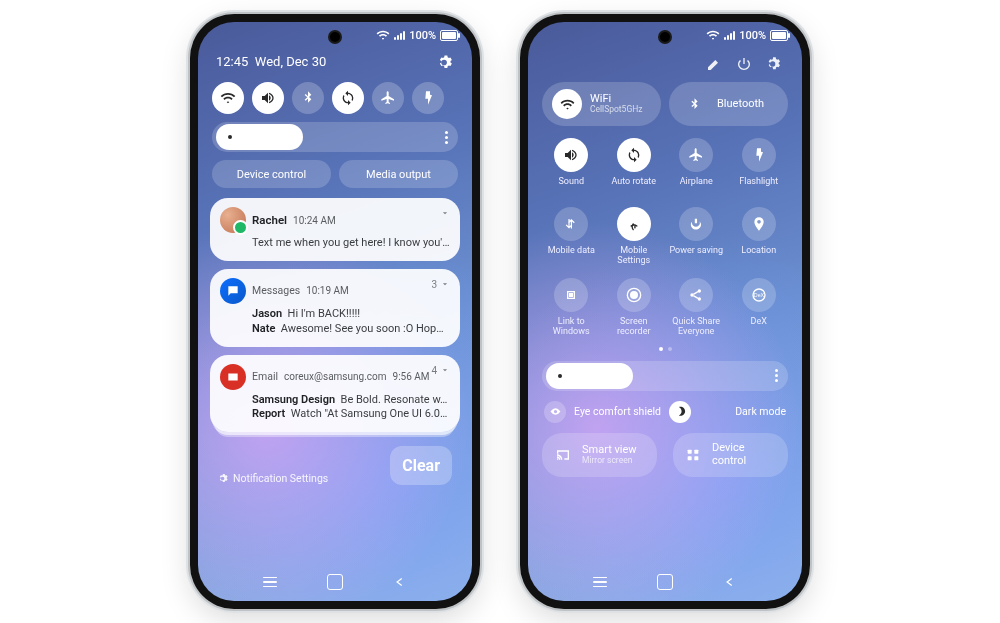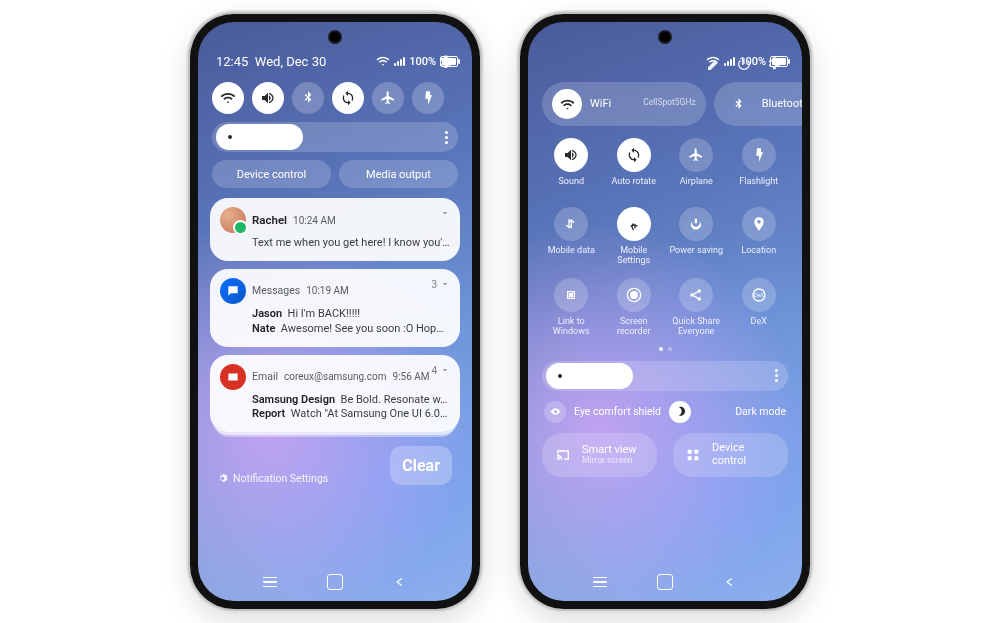--- a/index.html
+++ b/index.html
@@ -64,21 +64,20 @@
   
   .statusbar {
     position:absolute;
     top:6px; right:14px;
     display:flex;
     align-items:center;
     gap:4px;
     font-size:11px;
     font-weight:500;
     z-index:15;
-    margin-top:26px;
   }
   .statusbar svg { width:14px;height:14px;fill:#fff; display:block;}
   .bars { display:flex; align-items:flex-end; gap:1px; height:10px;}
   .bars span { width:2px; background:#fff; border-radius:1px;}
   .bars span:nth-child(1){height:3px;}
   .bars span:nth-child(2){height:5px;}
   .bars span:nth-child(3){height:7px;}
   .bars span:nth-child(4){height:9px;}
   .battery {
     width:16px;height:9px;border:1px solid #fff;border-radius:2px;position:relative;
@@ -218,21 +217,21 @@
     padding:0 10px;
   }
   .qs-big.on .dot{background:#fff;}
   .qs-big .dot{
     width:30px;height:30px;border-radius:50%;
     background:rgba(255,255,255,0.0);
     display:flex;align-items:center;justify-content:center;
   }
   .qs-big .dot svg{width:15px;height:15px;}
   .qs-big.on .dot svg{fill:#2a2a2a;}
-  .qs-big .txt{display:flex;flex-direction:row;line-height:1.1;gap:32px;}
+  .qs-big .txt{display:flex;flex-direction:column;line-height:1.1;}
   .qs-big .t1{font-size:11px;}
   .qs-big .t2{font-size:8.5px;opacity:0.7;}
 
   .qs-grid{
     display:grid;
     grid-template-columns:repeat(4,1fr);
     gap:12px 4px;
     padding:2px 4px 8px;
   }
   .qs-tile{

